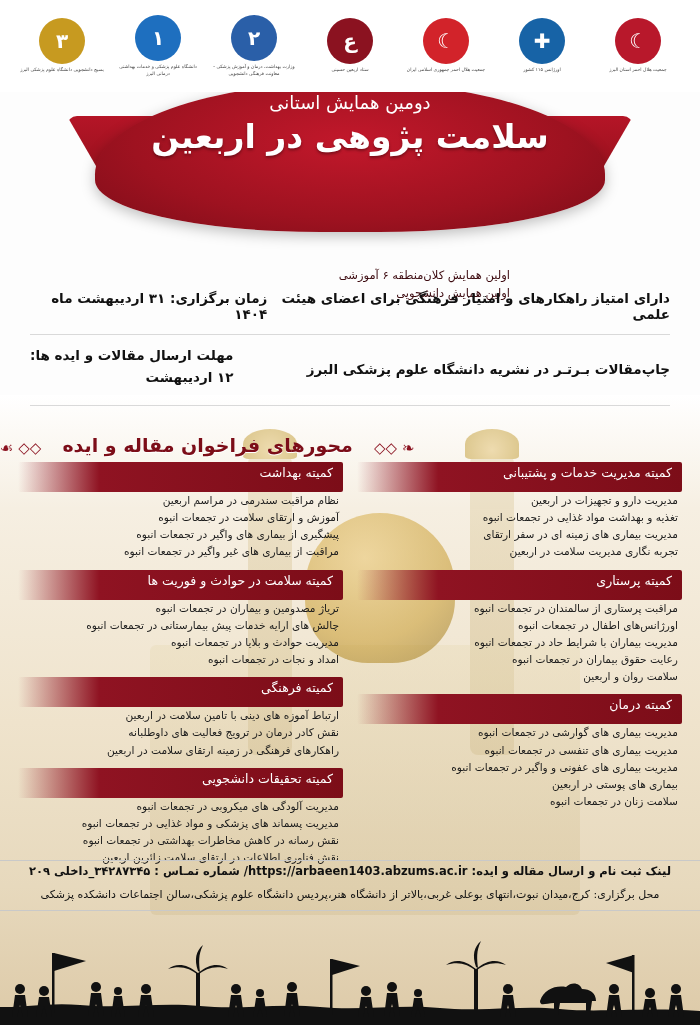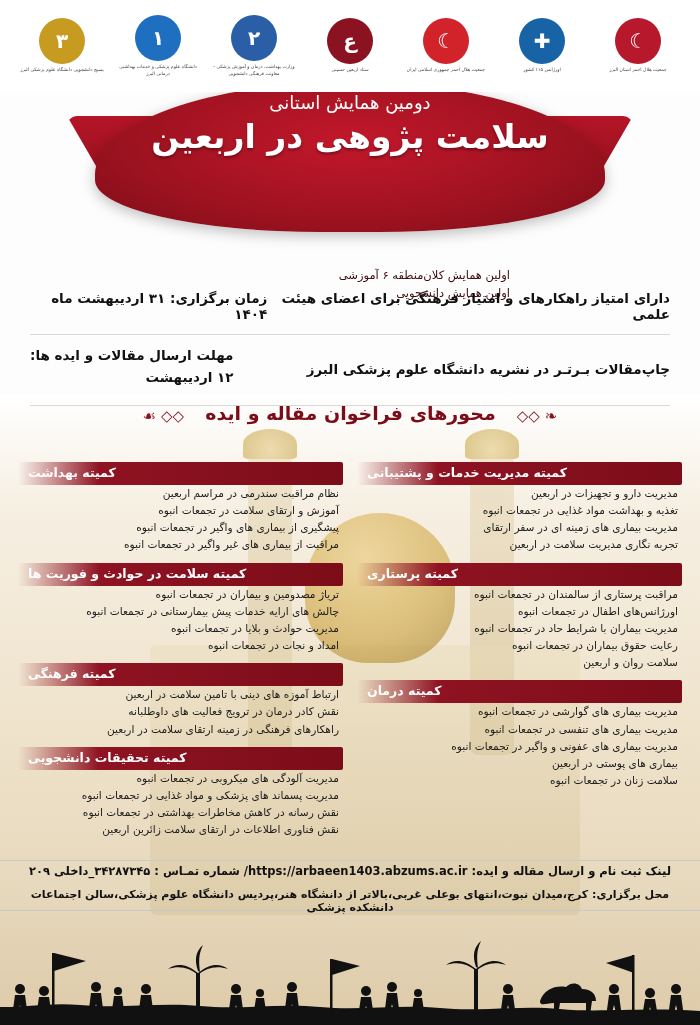--- a/index.html
+++ b/index.html
@@ -104,58 +104,58 @@
     position:absolute;left:-5px;top:-26px;width:54px;height:30px;
     background:radial-gradient(circle at 50% 70%,#e3c170,#b8901f);
     border-radius:50% 50% 10% 10%;
   }
   .hall{
     position:absolute;left:150px;top:250px;width:430px;height:270px;
     background:linear-gradient(180deg,#e9dcba,#d3c096);opacity:.45;border-radius:6px;
   }
   
   .axis-title{
-    position:absolute;left:0;right:0;top:402px;text-align:center;z-index:6;
+    position:absolute;left:0;right:0;top:434px;text-align:left;z-index:6;
   }
   .axis-title .t{
     display:inline-block;font-size:19px;font-weight:bold;color:#7c0d18;
     padding:0 16px;
     text-shadow:0 1px 0 #fff;
   }
   .axis-title .orn{
     display:inline-block;color:#8b1220;font-size:15px;vertical-align:middle;
   }
   
   .cols{
     position:absolute;top:462px;right:18px;left:18px;display:flex;
     justify-content:space-between;z-index:6;
   }
   .col{width:325px;}
   .cbox{margin-bottom:9px;}
   .chead{
     background:linear-gradient(90deg,rgba(150,17,32,0) 0%,#8f1322 25%,#7c0d18 100%);
-    color:#fff;font-size:12.5px;font-weight:bold;
-    padding:3px 10px 5px 10px;text-align:left;
+    color:#fff;font-size:12.5px;font-weight:normal;
+    padding:3px 10px 12px 10px;text-align:right;
     border-radius:2px;
   }
   .citem{
     font-size:10.6px;color:#1c1c1c;text-align:right;line-height:1.62;
     padding-right:4px;white-space:nowrap;
   }
   
   .footline{
     position:absolute;left:0;right:0;top:860px;height:1px;background:#c9c9c9;z-index:6;
   }
   .flink{
     position:absolute;top:864px;right:16px;left:16px;text-align:center;
     font-size:11.5px;color:#111;font-weight:bold;z-index:6;direction:rtl;
   }
   .faddr{
     position:absolute;top:888px;right:16px;left:16px;text-align:center;
-    font-size:11px;color:#111;font-weight:bold;z-index:6;
+    font-size:11px;color:#111;font-weight:normal;z-index:6;
   }
   .footline2{
     position:absolute;left:0;right:0;top:910px;height:1px;background:#c9c9c9;z-index:6;
   }
   
   .crowd{
     position:absolute;left:0;bottom:0;width:700px;height:110px;z-index:7;
   }
 </style>
 </head>

